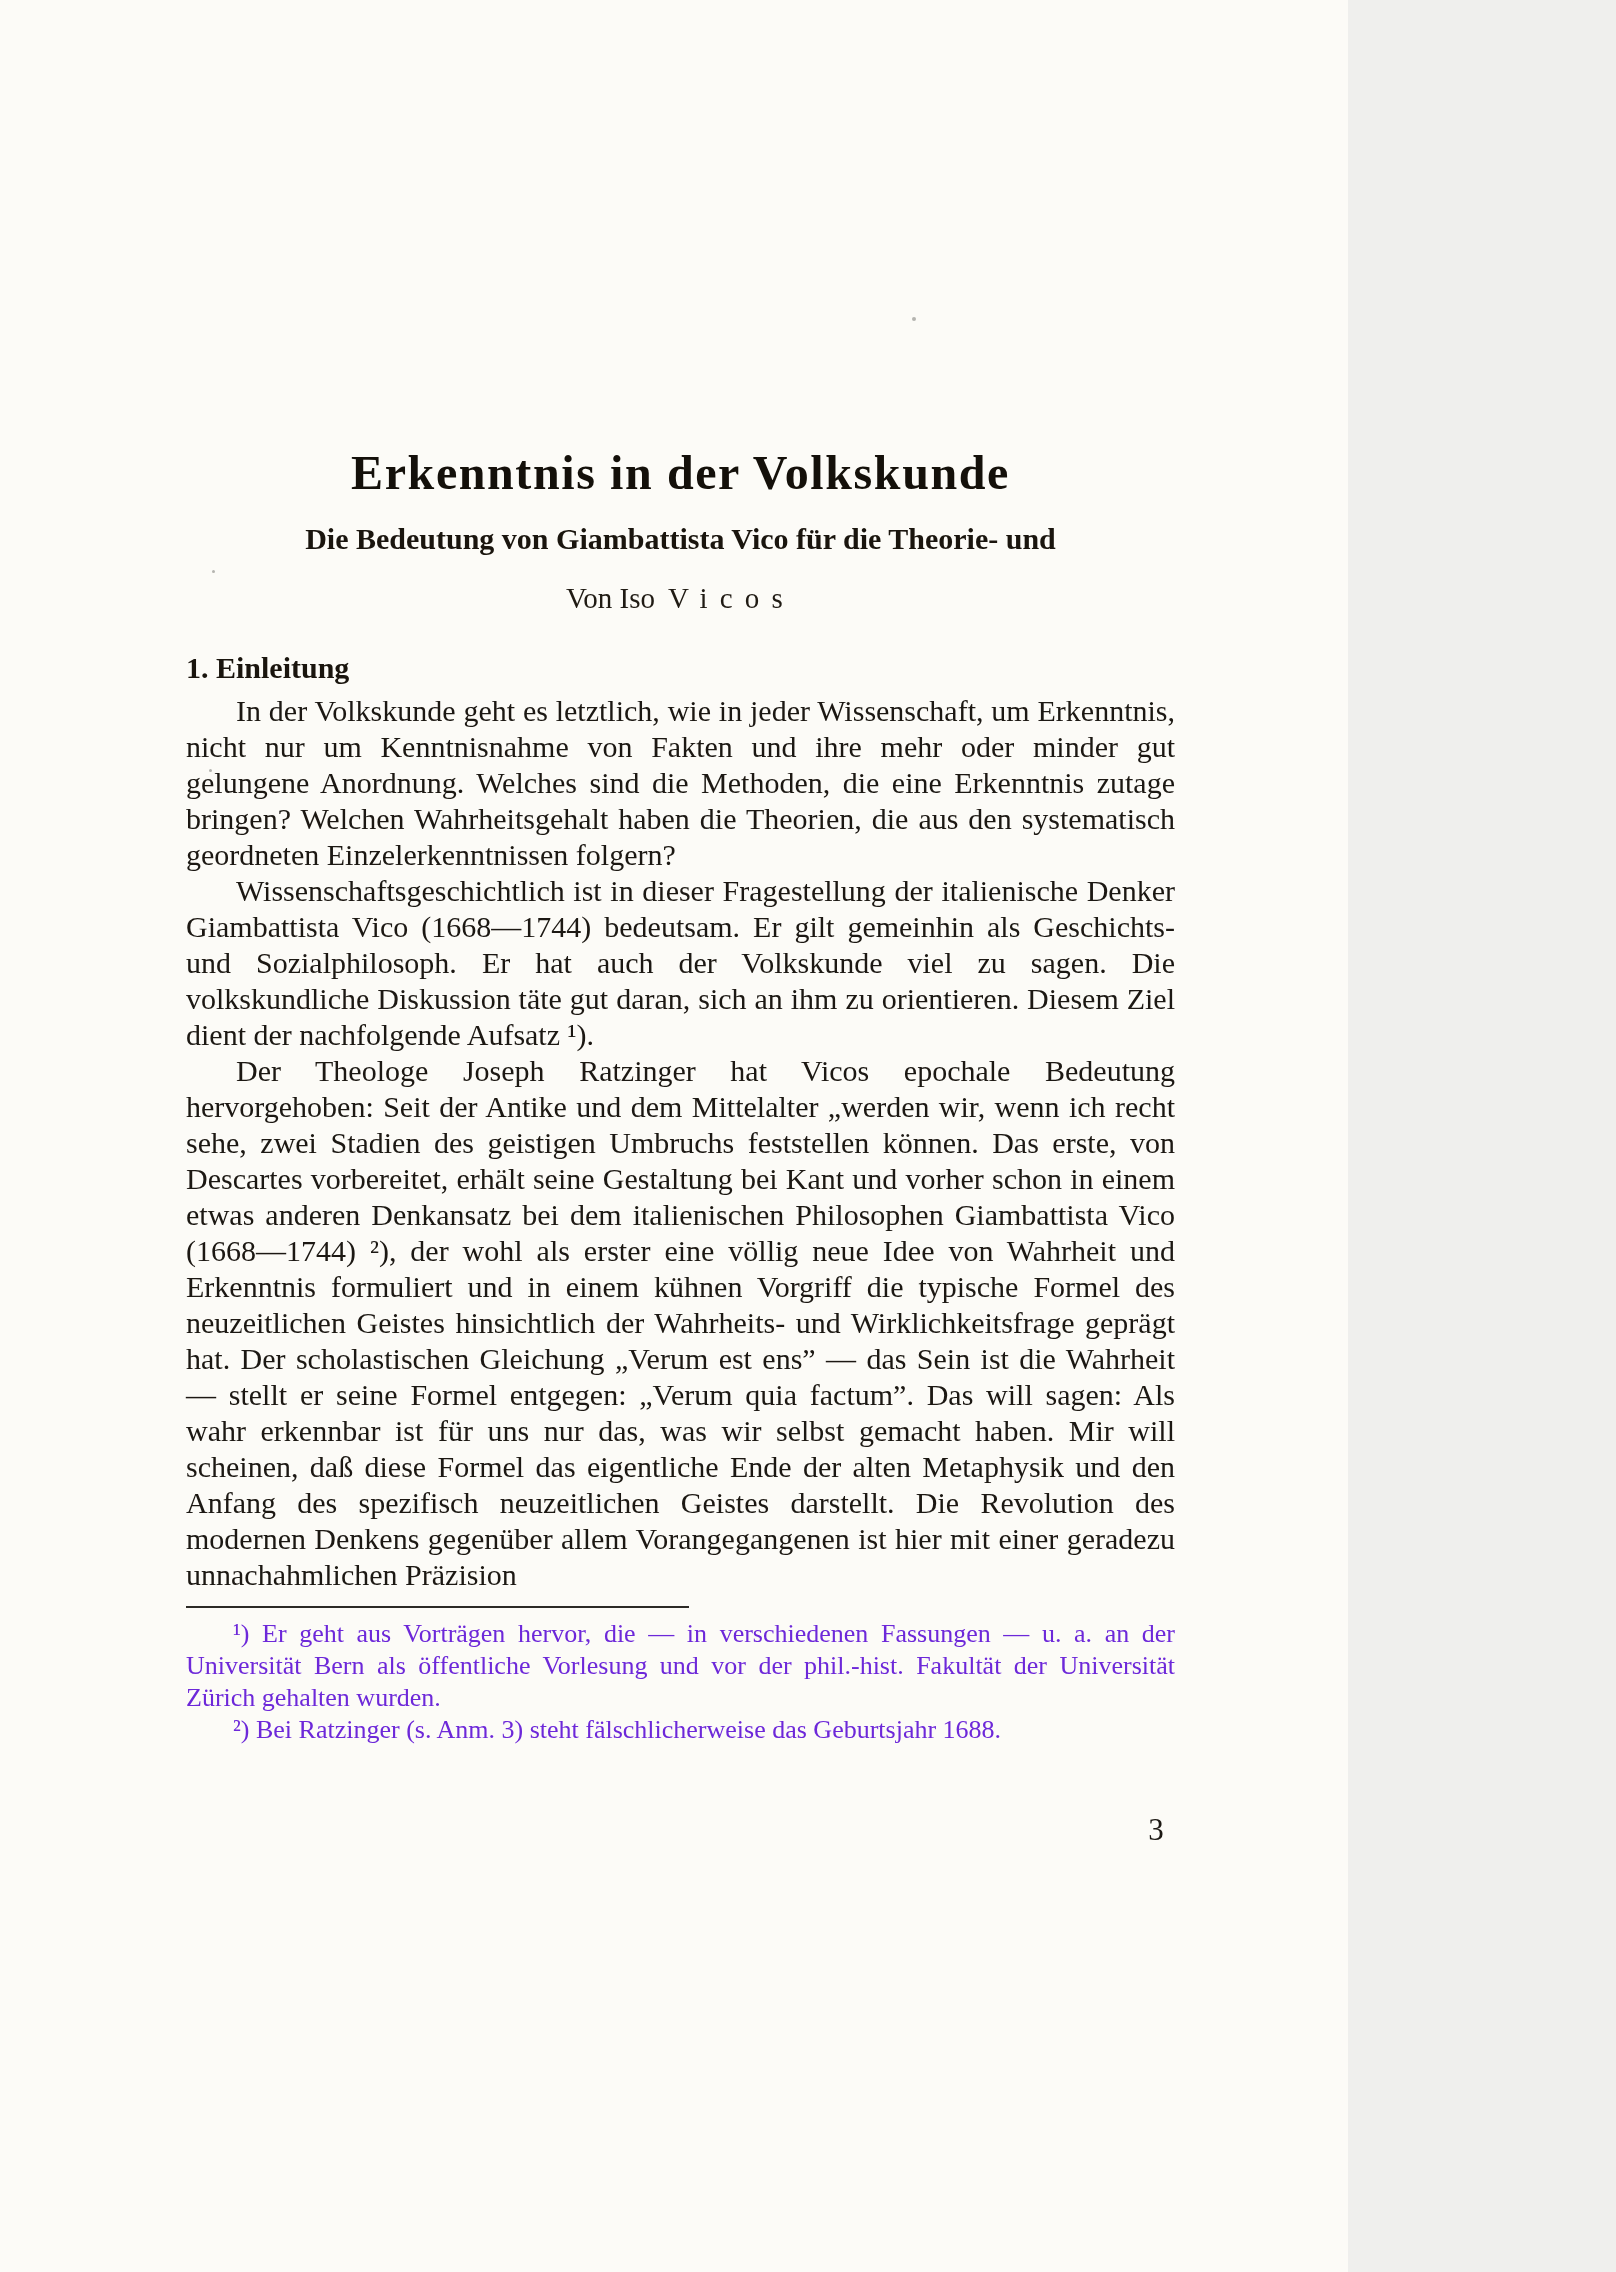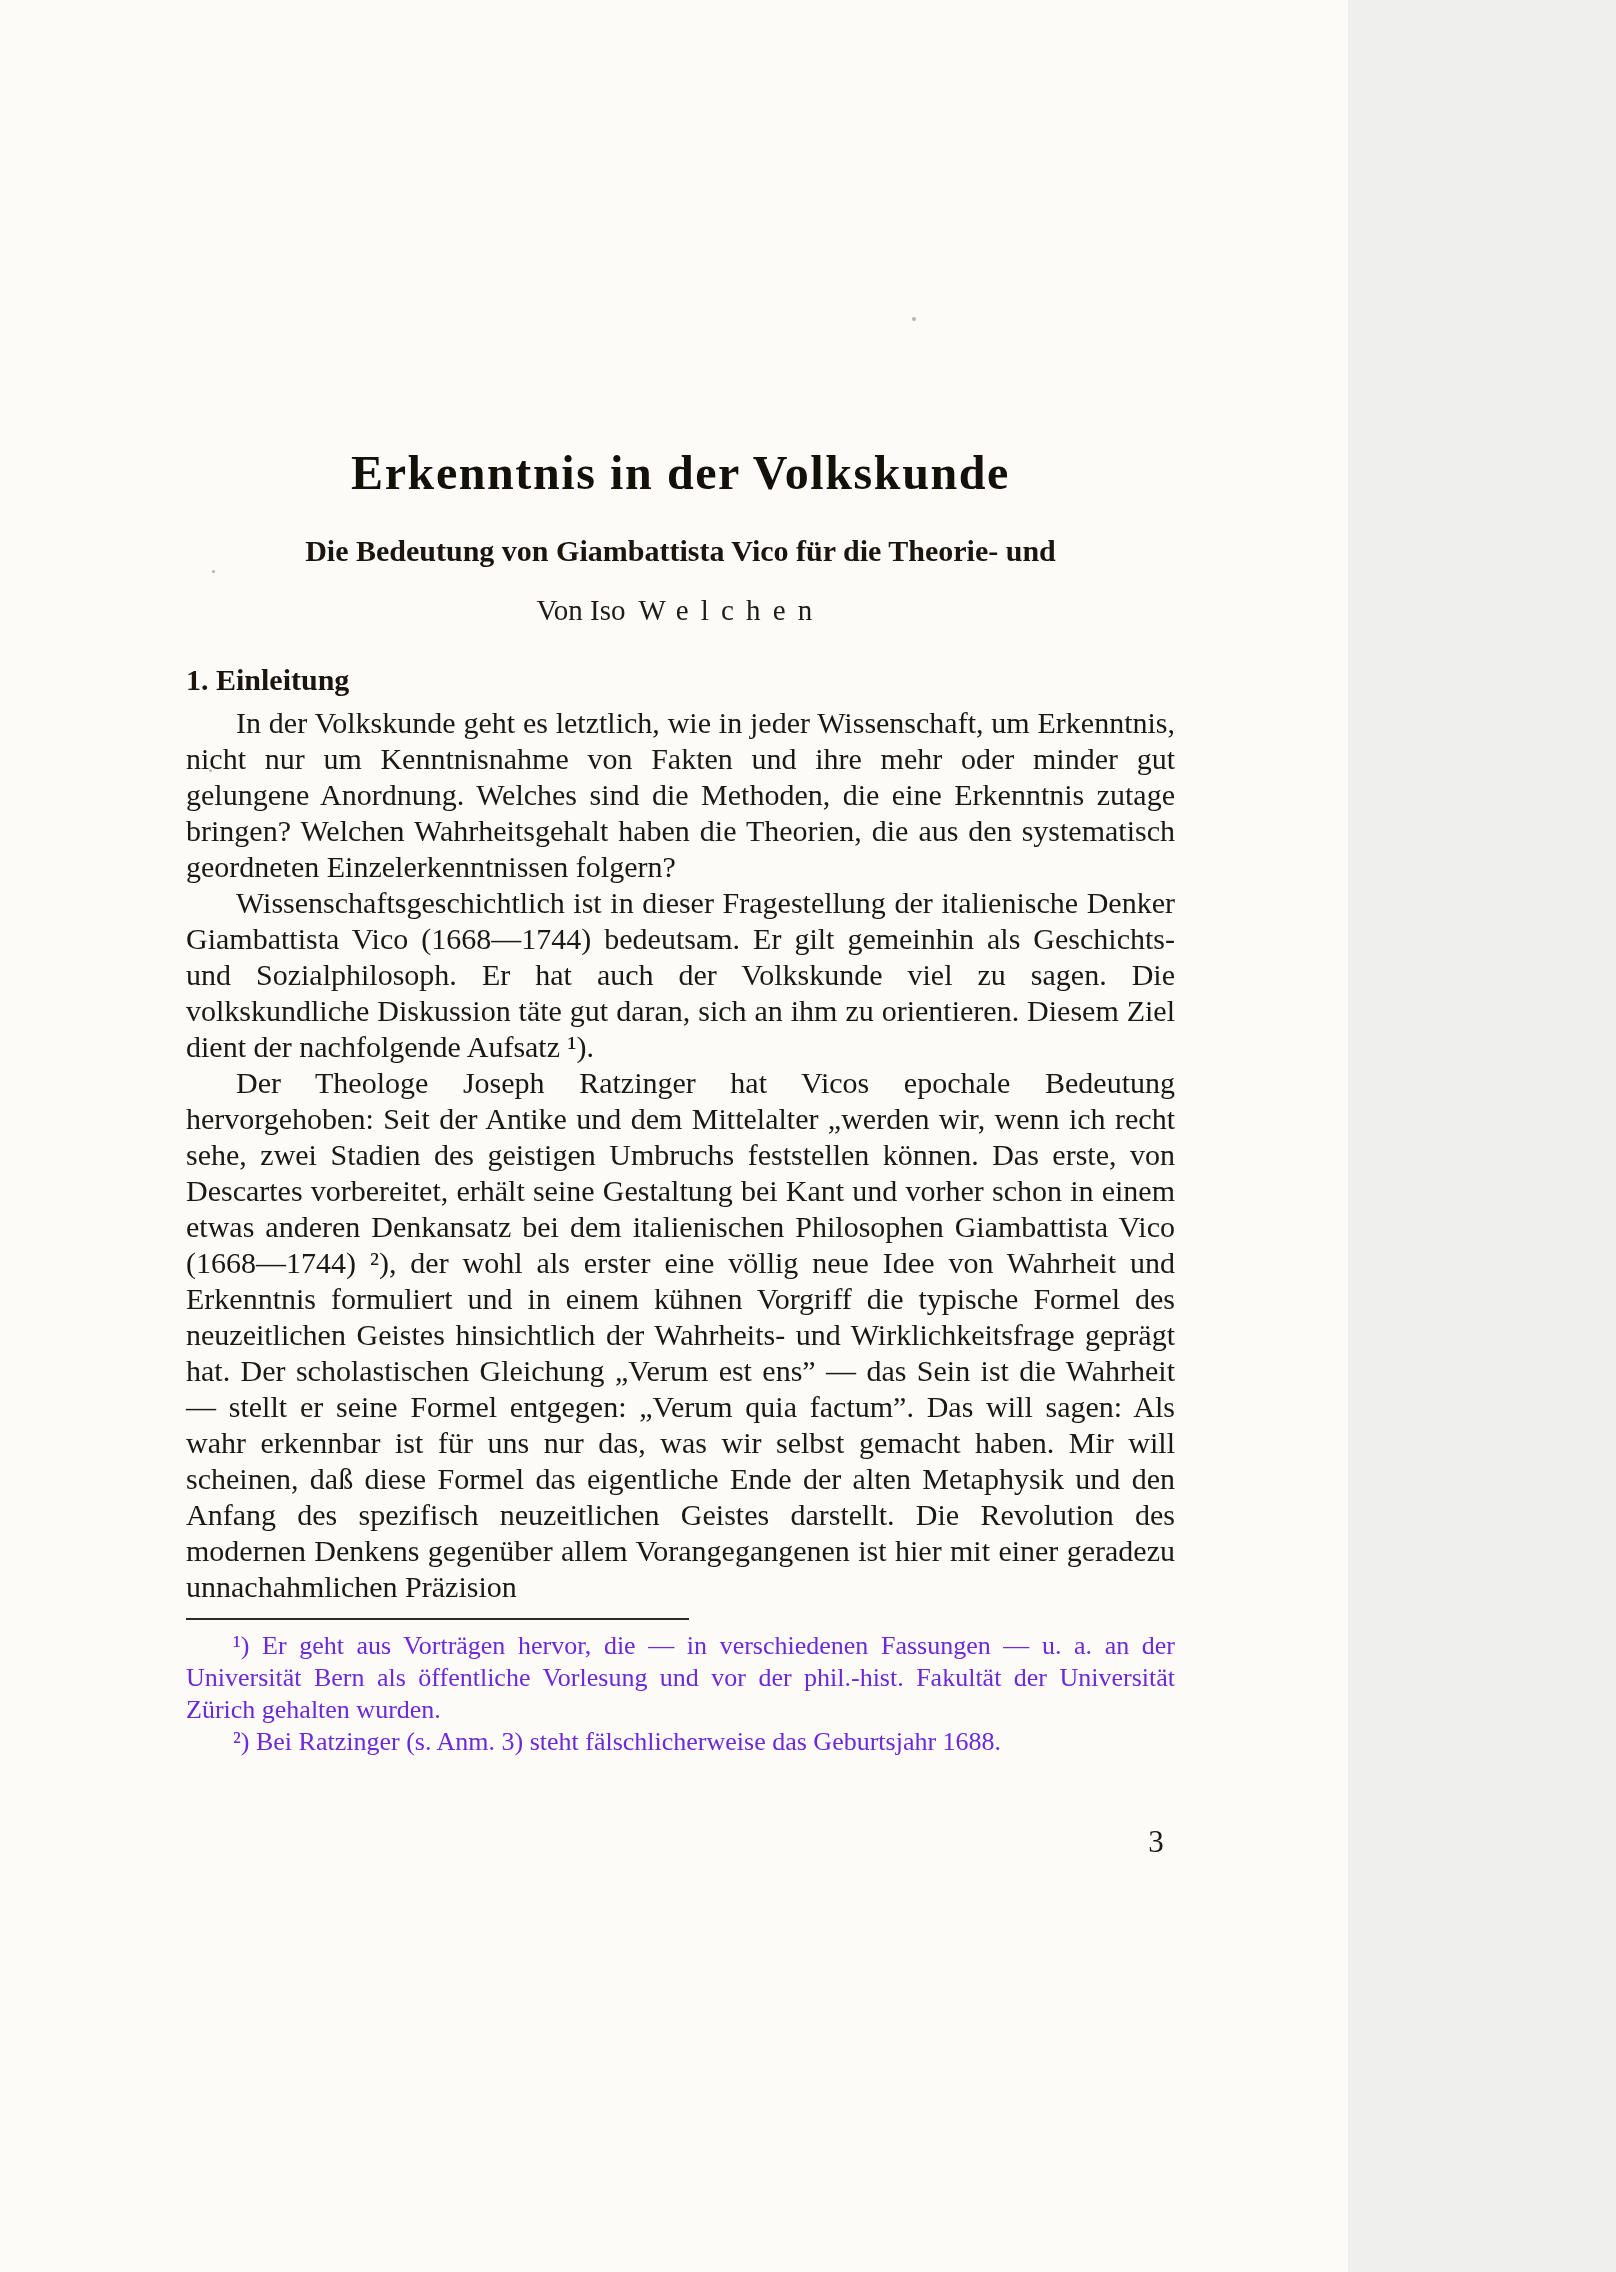--- a/index.html
+++ b/index.html
@@ -34,21 +34,21 @@
   .title {
     font-size: 48px;
     font-weight: bold;
     text-align: center;
     letter-spacing: 1.6px;
     color: #14100a;
     line-height: 60px;
   }
 
   .subtitle {
-    margin-top: 29px;
+    margin-top: 17px;
     font-size: 30px;
     font-weight: bold;
     text-align: center;
     line-height: 38px;
     color: #1a150e;
   }
   .subtitle .sub-line { display: block; }
 
   .author {
     margin-top: 24px;
@@ -115,21 +115,21 @@
   <span class="speck speck-2"></span>
   <span class="speck speck-3"></span>
 
   <h1 class="title">Erkenntnis in der Volkskunde</h1>
 
   <h2 class="subtitle">
     <span class="sub-line">Die Bedeutung von Giambattista Vico für die Theorie- und</span>
   </h2>
 
   <div class="author">
-    <span>Von Iso</span><span class="spaced-name">Welchen</span>
+    <span>Von Iso</span><span class="spaced-name">Vicos</span>
   </div>
 
   <h3 class="section-heading">1. Einleitung</h3>
 
   <div class="body-text">
     <p>In der Volkskunde geht es letztlich, wie in jeder Wissenschaft, um Erkenntnis, nicht nur um Kenntnisnahme von Fakten und ihre mehr oder minder gut gelungene Anordnung. Welches sind die Methoden, die eine Erkenntnis zutage bringen? Welchen Wahrheitsgehalt haben die Theorien, die aus den systematisch geordneten Einzelerkenntnissen folgern?</p>
     <p>Wissenschaftsgeschichtlich ist in dieser Fragestellung der italienische Denker Giambattista Vico (1668—1744) bedeutsam. Er gilt gemeinhin als Geschichts- und Sozialphilosoph. Er hat auch der Volkskunde viel zu sagen. Die volkskundliche Diskussion täte gut daran, sich an ihm zu orientieren. Diesem Ziel dient der nachfolgende Aufsatz ¹).</p>
     <p>Der Theologe Joseph Ratzinger hat Vicos epochale Bedeutung hervorgehoben: Seit der Antike und dem Mittelalter „werden wir, wenn ich recht sehe, zwei Stadien des geistigen Umbruchs feststellen können. Das erste, von Descartes vorbereitet, erhält seine Gestaltung bei Kant und vorher schon in einem etwas anderen Denkansatz bei dem italienischen Philosophen Giambattista Vico (1668—1744) ²), der wohl als erster eine völlig neue Idee von Wahrheit und Erkenntnis formuliert und in einem kühnen Vorgriff die typische Formel des neuzeitlichen Geistes hinsichtlich der Wahrheits- und Wirklichkeitsfrage geprägt hat. Der scholastischen Gleichung „Verum est ens” — das Sein ist die Wahrheit — stellt er seine Formel entgegen: „Verum quia factum”. Das will sagen: Als wahr erkennbar ist für uns nur das, was wir selbst gemacht haben. Mir will scheinen, daß diese Formel das eigentliche Ende der alten Metaphysik und den Anfang des spezifisch neuzeitlichen Geistes darstellt. Die Revolution des modernen Denkens gegenüber allem Vorangegangenen ist hier mit einer geradezu unnachahmlichen Präzision</p>
   </div>
 

